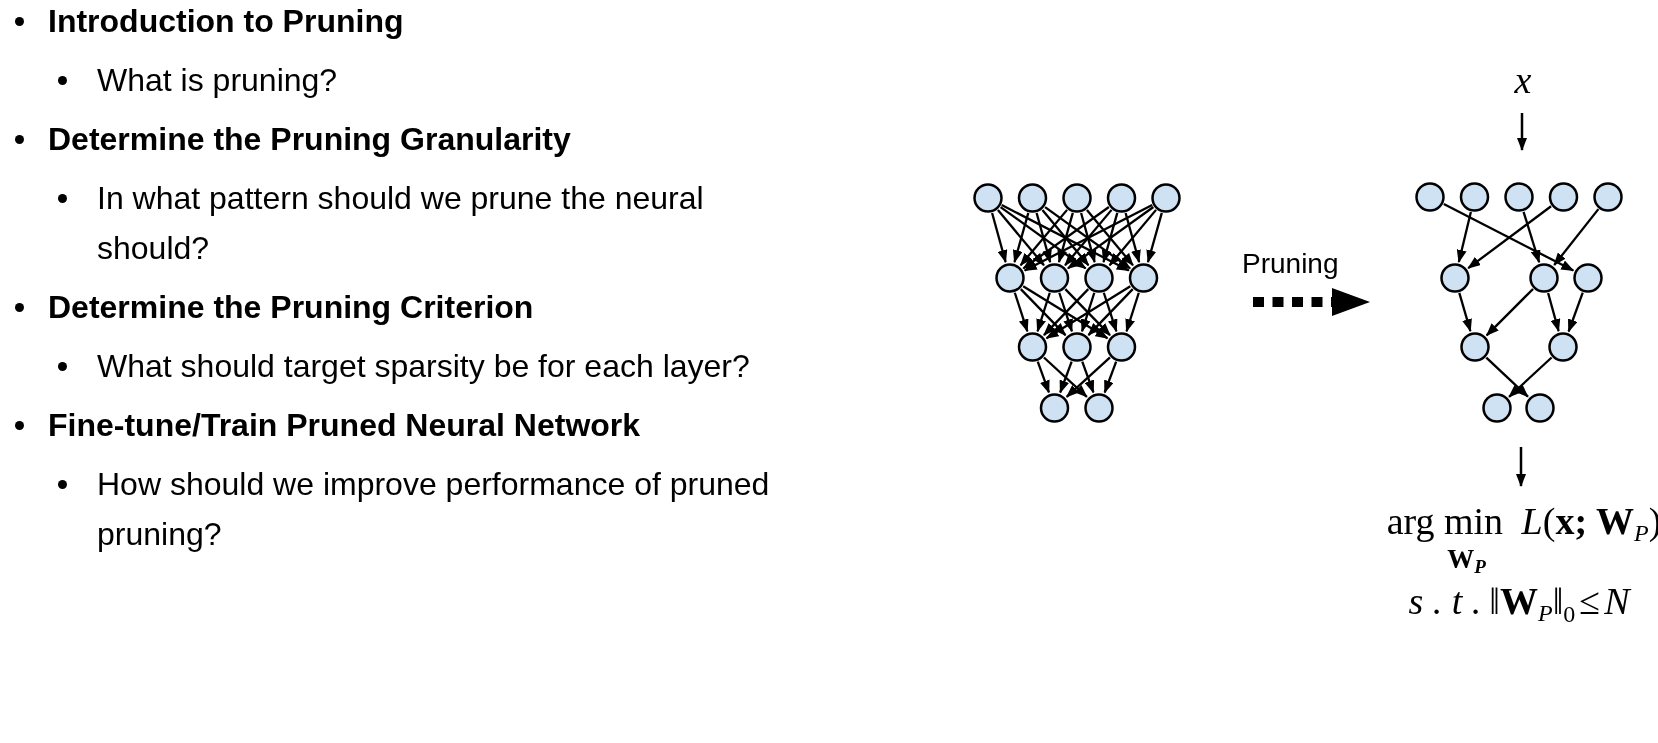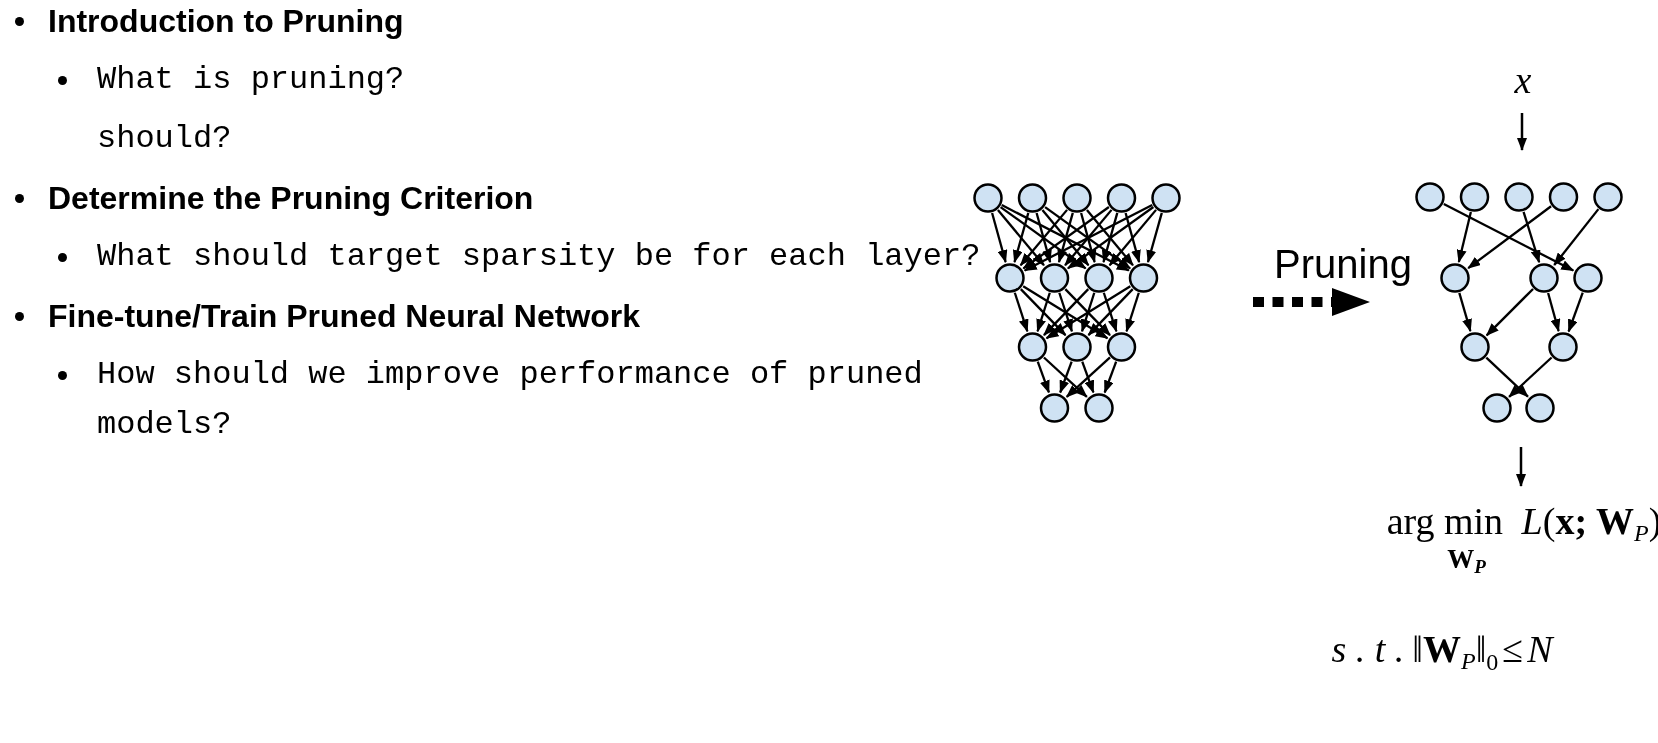--- a/index.html
+++ b/index.html
@@ -7,67 +7,71 @@
     width:1658px;height:743px;position:relative;overflow:hidden;
     background:#ffffff;color:#000;
     font-family:"Liberation Sans","DejaVu Sans",sans-serif;
   }
   
   #outline{position:absolute;left:0;top:-4px;}
   .oitem{position:relative;margin-bottom:9px;}
   .oitem.b .oline{font-weight:bold;}
   .oline{position:relative;white-space:nowrap;font-size:32px;line-height:50px;height:50px;}
   .l1 .oline{padding-left:48px;}
-  .l2 .oline{padding-left:97px;font-family:Liberation Mono, monospace;}
+  .l2 .oline{padding-left:97px;}
   .obullet{position:absolute;width:9px;height:9px;border-radius:50%;background:#000;top:21px;}
   .l1 .obullet{left:15px;}
   .l2 .obullet{left:58px;}
   
   #net-svg{position:absolute;left:0;top:0;}
-  .plab{position:absolute;left:1242px;top:246px;font-size:40px;line-height:36px;margin-left:32px;}
+  .plab{position:absolute;left:1242px;top:246px;font-size:28px;line-height:36px;}
   .xlab{position:absolute;left:1523px;top:58px;transform:translateX(-50%);
         font-family:"Liberation Serif","DejaVu Serif",serif;font-style:italic;font-size:38px;}
   
   .formula{position:absolute;white-space:nowrap;color:#000;
         font-family:"Liberation Serif","DejaVu Serif",serif;font-size:38px;line-height:44px;}
   .f1{top:499px;left:1524px;transform:translateX(-50%);}
-  .f2{top:579px;left:1442px;transform:translateX(-50%);margin-top:48px;}
+  .f2{top:579px;left:1519px;transform:translateX(-50%);}
   .am{display:inline-block;position:relative;margin-right:9px;}
   .am-sub{position:absolute;left:52%;top:38px;font-size:27px;font-weight:bold;text-align:right;}
   .sub{font-size:24px;font-style:italic;vertical-align:-7px;}
   .sub2{font-size:24px;vertical-align:-8px;}
   .it{font-style:italic;}
   .bd{font-weight:bold;}
   .sp{padding:0 4px;}
 </style>
 </head>
 <body>
 
 <div id="outline">
     <div class="oitem l1 b">
       <div class="oline"><span class="obullet"></span>Introduction to Pruning</div>
     </div>
     <div class="oitem l2">
       <div class="oline"><span class="obullet"></span>What is pruning?</div>
     </div>
+    <div class="oitem l1 b">
+      <div class="oline"><span class="obullet"></span>Determine the Pruning Granularity</div>
+    </div>
     <div class="oitem l2">
+      <div class="oline"><span class="obullet"></span>In what pattern should we prune the neural</div>
       <div class="oline">should?</div>
     </div>
     <div class="oitem l1 b">
       <div class="oline"><span class="obullet"></span>Determine the Pruning Criterion</div>
     </div>
     <div class="oitem l2">
       <div class="oline"><span class="obullet"></span>What should target sparsity be for each layer?</div>
     </div>
     <div class="oitem l1 b">
       <div class="oline"><span class="obullet"></span>Fine-tune/Train Pruned Neural Network</div>
     </div>
     <div class="oitem l2">
       <div class="oline"><span class="obullet"></span>How should we improve performance of pruned</div>
-      <div class="oline">models?</div>
+      <div class="oline">pruning?</div>
     </div>
   </div>
 
 <svg id="net-svg" width="1658" height="743" viewBox="0 0 1658 743">
   <defs>
     <marker id="arr" markerWidth="13" markerHeight="10" refX="12" refY="5" orient="auto" markerUnits="userSpaceOnUse">
       <path d="M0,0 L13,5 L0,10 z" fill="#000"></path>
     </marker>
   </defs>
   <g id="g-dense">

